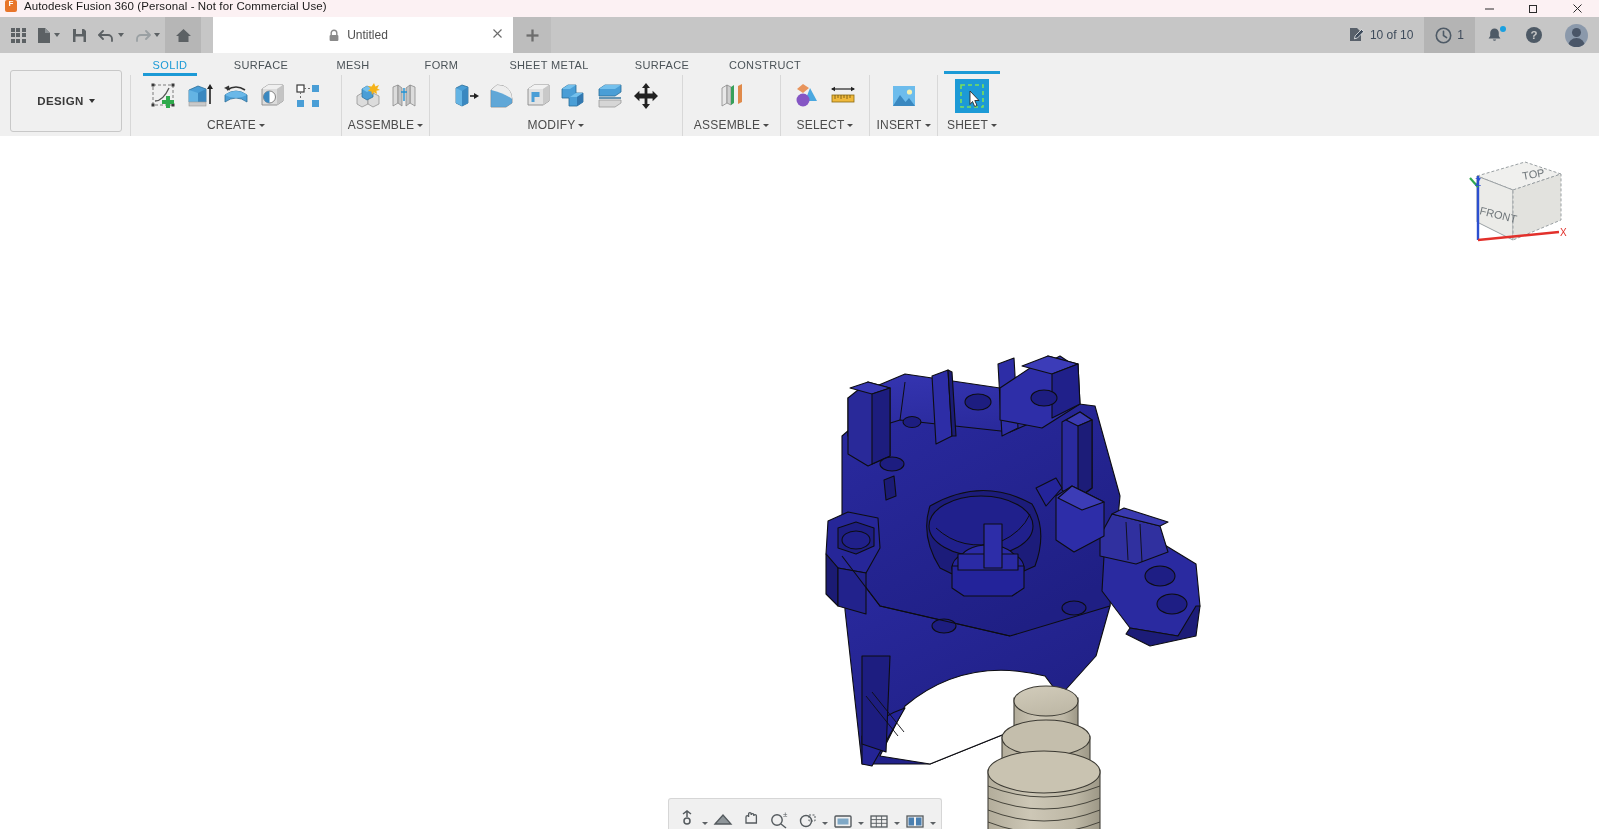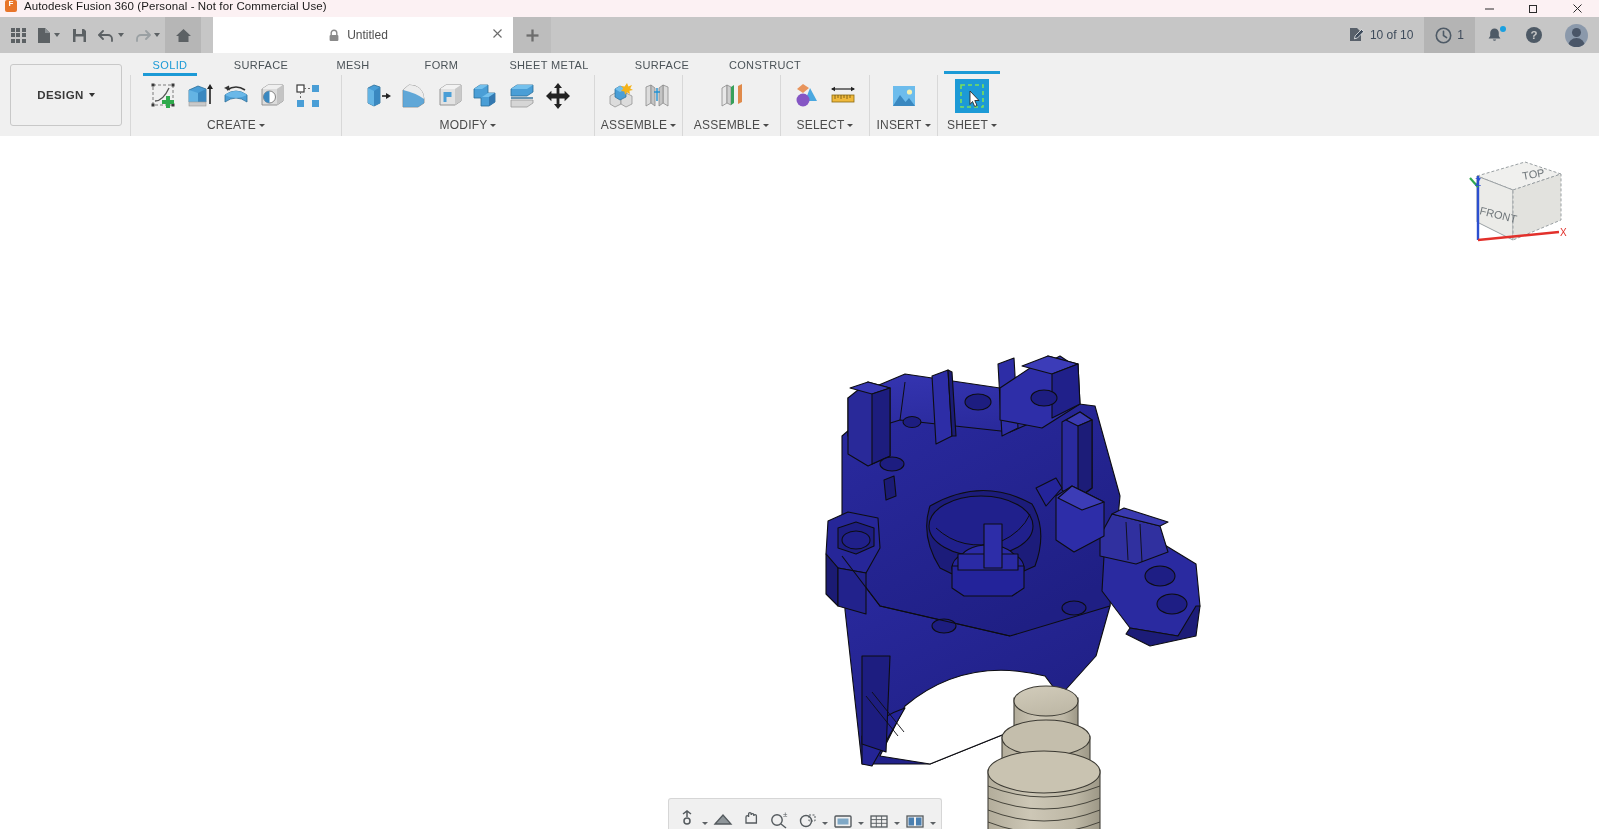--- a/index.html
+++ b/index.html
@@ -96,21 +96,21 @@
     content:""; position:absolute; width:17px; height:10px; border-radius:9px 9px 0 0;
     background:#4a5668; left:3px; top:14px;
   }
 
   
   .ribbon {
     position: absolute; top: 53px; left: 0; width: 1599px; height: 83px;
     background: #f0f0f0;
   }
   .design-btn {
-    position: absolute; left: 10px; top: 11px; width: 112px; height: 62px;
+    position: absolute; left: 10px; top: 17px; width: 112px; height: 62px;
     border: 1px solid #c8c8c8; border-radius: 3px; background: #f0f0f0;
     display: flex; align-items: center; justify-content: center;
     font-size: 11.5px; font-weight: bold; color: #3a3a3a; letter-spacing: .4px;
   }
   .design-btn .caret { border-top-color: #333; margin-left: 5px; }
 
   .ribbon-tabs {
     position: absolute; left: 136px; top: 2px; display: flex; gap: 16px;
   }
   .rtab {
@@ -370,74 +370,20 @@
               <line x1="7.5" y1="11" x2="7.5" y2="19" stroke="#6a6a6a" stroke-width="1" stroke-dasharray="2,2"></line>
             </svg>
           </span>
         </div>
         <div class="panel-label">
           <span>CREATE</span>
           <span class="caret"></span>
         </div>
       </div>
 
-      <div class="panel" style="width:253px;">
-        <div class="panel-icons">
-          <span class="ticon">
-            <svg width="30" height="30" viewBox="0 0 30 30">
-              <path d="M5 7 L11 4 L17 6 L17 22 L11 25 L5 22 Z" fill="#4a9ed6" stroke="#2a6d98" stroke-width=".8"></path>
-              <path d="M5 7 L11 10 L11 25 L5 22 Z" fill="#64b4e4"></path>
-              <path d="M11 10 L17 6 L17 22 L11 25 Z" fill="#3a88c0"></path>
-              <line x1="19" y1="15" x2="26" y2="15" stroke="#222" stroke-width="1.6"></line>
-              <path d="M28 15 l-5 -3 v6 z" fill="#222"></path>
-            </svg>
-          </span>
-          <span class="ticon">
-            <svg width="30" height="30" viewBox="0 0 30 30">
-              <path d="M4 9 L10 4 Q24 4 25 18 L25 22 L19 26 L4 26 Z" fill="#dcdcdc" stroke="#8a8a8a" stroke-width=".9"></path>
-              <path d="M4 9 L10 4 Q24 4 25 18 Q15 12 4 9 Z" fill="#ededed"></path>
-              <path d="M4 9 Q17 12 25 18 L25 22 L19 26 L4 26 Z" fill="#4a9ed6" opacity=".85"></path>
-            </svg>
-          </span>
-          <span class="ticon">
-            <svg width="30" height="30" viewBox="0 0 30 30">
-              <path d="M5 8 L11 4 L26 4 L26 20 L20 24 L5 24 Z" fill="#e2e2e2" stroke="#8a8a8a" stroke-width=".9"></path>
-              <path d="M5 8 L11 4 L26 4 L20 8 Z" fill="#f2f2f2"></path>
-              <path d="M20 8 L26 4 L26 20 L20 24 Z" fill="#c9c9c9"></path>
-              <path d="M8.5 11 h8 v5 h-5 v5 h-3 z" fill="#4a9ed6"></path>
-            </svg>
-          </span>
-          <span class="ticon">
-            <svg width="30" height="30" viewBox="0 0 30 30">
-              <path d="M3 8 L9 4 L17 4 L17 12 L24 12 L24 21 L18 25 L10 25 L10 17 L3 17 Z" fill="#4a9ed6" stroke="#2a6d98" stroke-width=".8"></path>
-              <path d="M3 8 L9 4 L17 4 L11 8 Z" fill="#74c0ec"></path>
-              <path d="M17 12 L24 12 L18 16 L11 16 Z" fill="#74c0ec"></path>
-              <path d="M18 16 L24 12 L24 21 L18 25 Z" fill="#3378b0"></path>
-            </svg>
-          </span>
-          <span class="ticon">
-            <svg width="30" height="30" viewBox="0 0 30 30">
-              <path d="M4 8 L10 4 L26 4 L26 11 L20 15 L4 15 Z" fill="#4a9ed6" stroke="#2a6d98" stroke-width=".8"></path>
-              <path d="M4 8 L10 4 L26 4 L20 8 Z" fill="#74c0ec"></path>
-              <line x1="4" y1="17" x2="26" y2="17" stroke="#2a6d98" stroke-width="1.4"></line>
-              <path d="M4 19 L10 19 L26 19 L26 22 L20 26 L4 26 Z" fill="#d6d6d6" stroke="#9a9a9a" stroke-width=".8"></path>
-            </svg>
-          </span>
-          <span class="ticon">
-            <svg width="30" height="30" viewBox="0 0 30 30">
-              <path d="M15 2 l4 5 h-2.6 v5.4 H21.6 V9.8 L27 15 l-5.4 5.2 V17.6 H16.4 V23 H19 l-4 5 l-4 -5 h2.6 v-5.4 H8.4 v2.6 L3 15 l5.4 -5.2 V12.4 H13.6 V7 H11 z" fill="#222"></path>
-            </svg>
-          </span>
-        </div>
-        <div class="panel-label">
-          <span>MODIFY</span>
-          <span class="caret"></span>
-        </div>
-      </div>
-
       <div class="panel" style="width:88px;">
         <div class="panel-icons">
           <span class="ticon">
             <svg width="30" height="30" viewBox="0 0 30 30">
               <path d="M4 15 L9 12 L15 15 L15 23 L9 26 L4 23 Z" fill="#dcdcdc" stroke="#8a8a8a" stroke-width=".7"></path>
               <path d="M15 15 L20 12 L26 15 L26 23 L20 26 L15 23 Z" fill="#dcdcdc" stroke="#8a8a8a" stroke-width=".7"></path>
               <path d="M9 8 L14 5 L20 8 L20 16 L14 19 L9 16 Z" fill="#4a9ed6" stroke="#2a6d98" stroke-width=".7"></path>
               <path d="M9 8 L14 5 L20 8 L14 11 Z" fill="#74c0ec"></path>
               <path d="M21 2 l1.4 3.4 L26 4 l-1.8 3.4 L27 9 l-3.6 .7 L24 13 l-3.3 -1.7 L19 14 l-.6 -3.6 L15 10 l2.4 -2.6 L15 5 l3.6 .4 z" fill="#f5b31a"></path>
             </svg>
@@ -448,20 +394,74 @@
               <path d="M9 4 L13 7 L13 25 L9 22 Z" fill="#c4c4c4" stroke="#8a8a8a" stroke-width=".8"></path>
               <path d="M26 6 L21 4 L21 22 L26 25 Z" fill="#dcdcdc" stroke="#8a8a8a" stroke-width=".8"></path>
               <path d="M21 4 L17 7 L17 25 L21 22 Z" fill="#c4c4c4" stroke="#8a8a8a" stroke-width=".8"></path>
               <line x1="15" y1="7" x2="15" y2="20" stroke="#1e8fd0" stroke-width="1.4"></line>
               <line x1="12" y1="11" x2="18" y2="11" stroke="#1e8fd0" stroke-width="1.4"></line>
             </svg>
           </span>
         </div>
         <div class="panel-label">
           <span>ASSEMBLE</span>
+          <span class="caret"></span>
+        </div>
+      </div>
+
+      <div class="panel" style="width:253px;">
+        <div class="panel-icons">
+          <span class="ticon">
+            <svg width="30" height="30" viewBox="0 0 30 30">
+              <path d="M5 7 L11 4 L17 6 L17 22 L11 25 L5 22 Z" fill="#4a9ed6" stroke="#2a6d98" stroke-width=".8"></path>
+              <path d="M5 7 L11 10 L11 25 L5 22 Z" fill="#64b4e4"></path>
+              <path d="M11 10 L17 6 L17 22 L11 25 Z" fill="#3a88c0"></path>
+              <line x1="19" y1="15" x2="26" y2="15" stroke="#222" stroke-width="1.6"></line>
+              <path d="M28 15 l-5 -3 v6 z" fill="#222"></path>
+            </svg>
+          </span>
+          <span class="ticon">
+            <svg width="30" height="30" viewBox="0 0 30 30">
+              <path d="M4 9 L10 4 Q24 4 25 18 L25 22 L19 26 L4 26 Z" fill="#dcdcdc" stroke="#8a8a8a" stroke-width=".9"></path>
+              <path d="M4 9 L10 4 Q24 4 25 18 Q15 12 4 9 Z" fill="#ededed"></path>
+              <path d="M4 9 Q17 12 25 18 L25 22 L19 26 L4 26 Z" fill="#4a9ed6" opacity=".85"></path>
+            </svg>
+          </span>
+          <span class="ticon">
+            <svg width="30" height="30" viewBox="0 0 30 30">
+              <path d="M5 8 L11 4 L26 4 L26 20 L20 24 L5 24 Z" fill="#e2e2e2" stroke="#8a8a8a" stroke-width=".9"></path>
+              <path d="M5 8 L11 4 L26 4 L20 8 Z" fill="#f2f2f2"></path>
+              <path d="M20 8 L26 4 L26 20 L20 24 Z" fill="#c9c9c9"></path>
+              <path d="M8.5 11 h8 v5 h-5 v5 h-3 z" fill="#4a9ed6"></path>
+            </svg>
+          </span>
+          <span class="ticon">
+            <svg width="30" height="30" viewBox="0 0 30 30">
+              <path d="M3 8 L9 4 L17 4 L17 12 L24 12 L24 21 L18 25 L10 25 L10 17 L3 17 Z" fill="#4a9ed6" stroke="#2a6d98" stroke-width=".8"></path>
+              <path d="M3 8 L9 4 L17 4 L11 8 Z" fill="#74c0ec"></path>
+              <path d="M17 12 L24 12 L18 16 L11 16 Z" fill="#74c0ec"></path>
+              <path d="M18 16 L24 12 L24 21 L18 25 Z" fill="#3378b0"></path>
+            </svg>
+          </span>
+          <span class="ticon">
+            <svg width="30" height="30" viewBox="0 0 30 30">
+              <path d="M4 8 L10 4 L26 4 L26 11 L20 15 L4 15 Z" fill="#4a9ed6" stroke="#2a6d98" stroke-width=".8"></path>
+              <path d="M4 8 L10 4 L26 4 L20 8 Z" fill="#74c0ec"></path>
+              <line x1="4" y1="17" x2="26" y2="17" stroke="#2a6d98" stroke-width="1.4"></line>
+              <path d="M4 19 L10 19 L26 19 L26 22 L20 26 L4 26 Z" fill="#d6d6d6" stroke="#9a9a9a" stroke-width=".8"></path>
+            </svg>
+          </span>
+          <span class="ticon">
+            <svg width="30" height="30" viewBox="0 0 30 30">
+              <path d="M15 2 l4 5 h-2.6 v5.4 H21.6 V9.8 L27 15 l-5.4 5.2 V17.6 H16.4 V23 H19 l-4 5 l-4 -5 h2.6 v-5.4 H8.4 v2.6 L3 15 l5.4 -5.2 V12.4 H13.6 V7 H11 z" fill="#222"></path>
+            </svg>
+          </span>
+        </div>
+        <div class="panel-label">
+          <span>MODIFY</span>
           <span class="caret"></span>
         </div>
       </div>
 
       <div class="panel" style="width:98px;">
         <div class="panel-icons">
           <span class="ticon">
             <svg width="30" height="30" viewBox="0 0 30 30">
               <path d="M5 7 L10 4 L10 22 L5 25 Z" fill="#e8e8e8" stroke="#8a8a8a" stroke-width=".8"></path>
               <path d="M10 4 L14 6 L14 24 L10 22 Z" fill="#cfcfcf" stroke="#8a8a8a" stroke-width=".8"></path>

